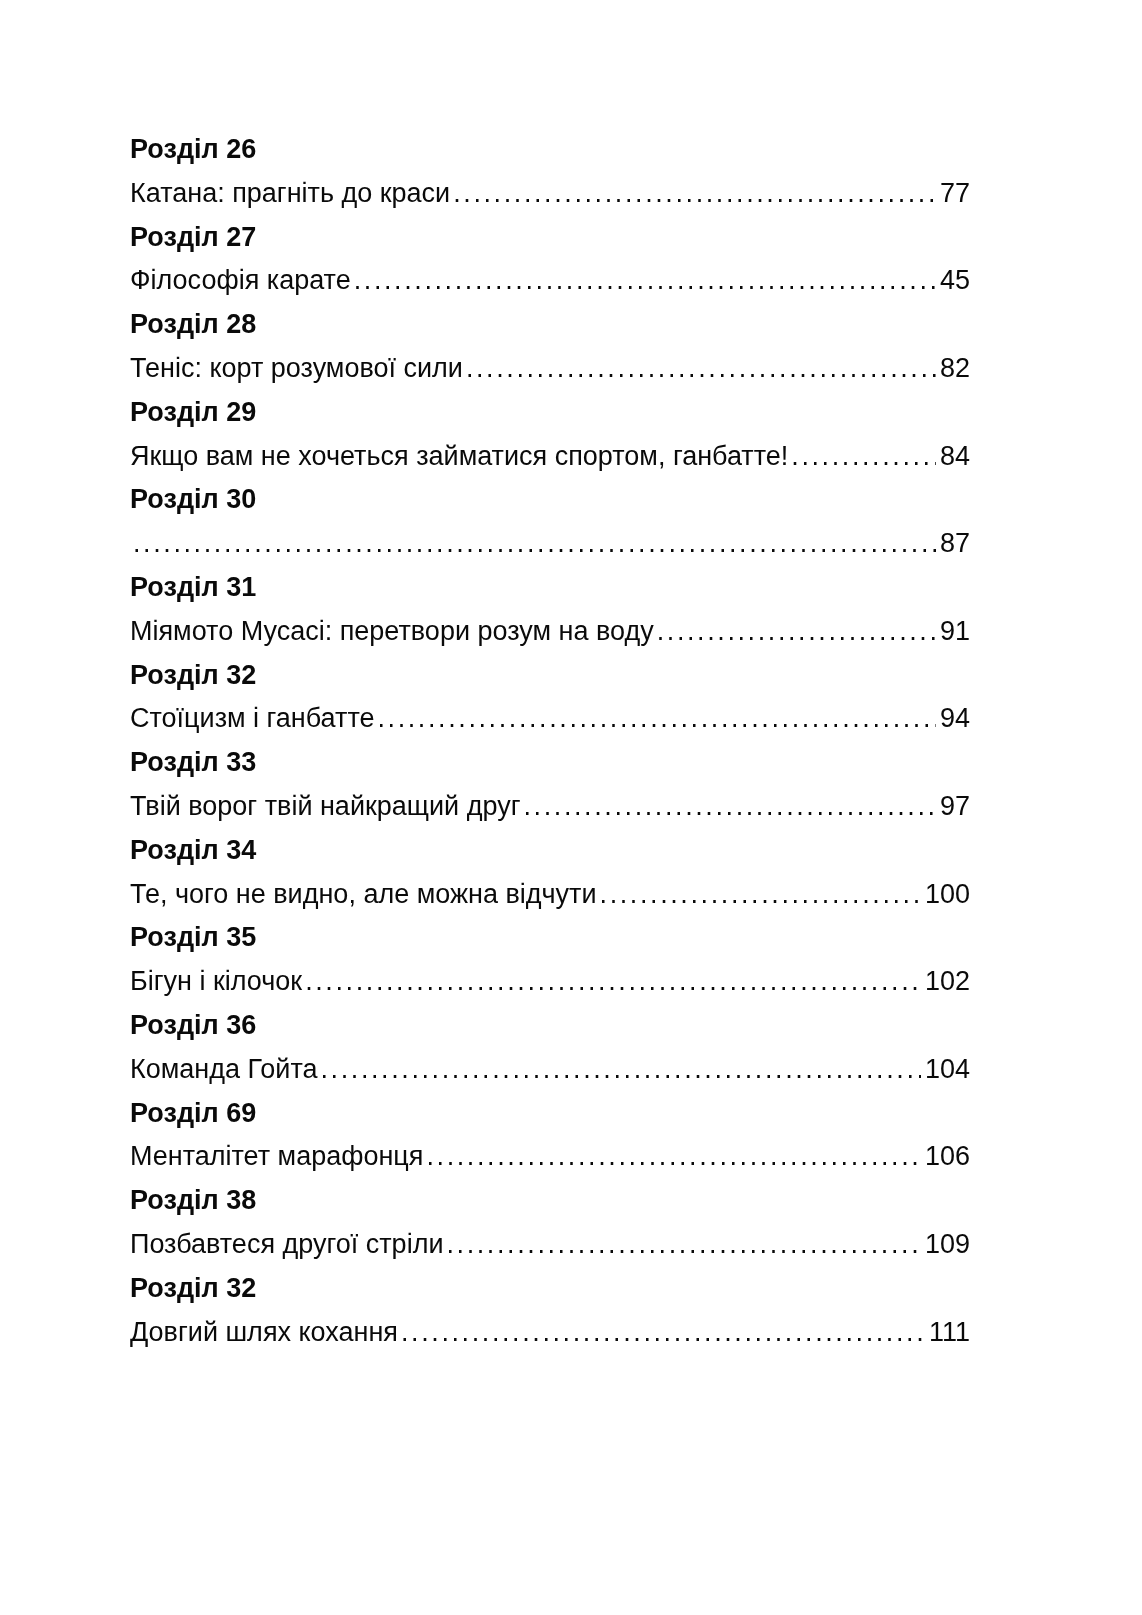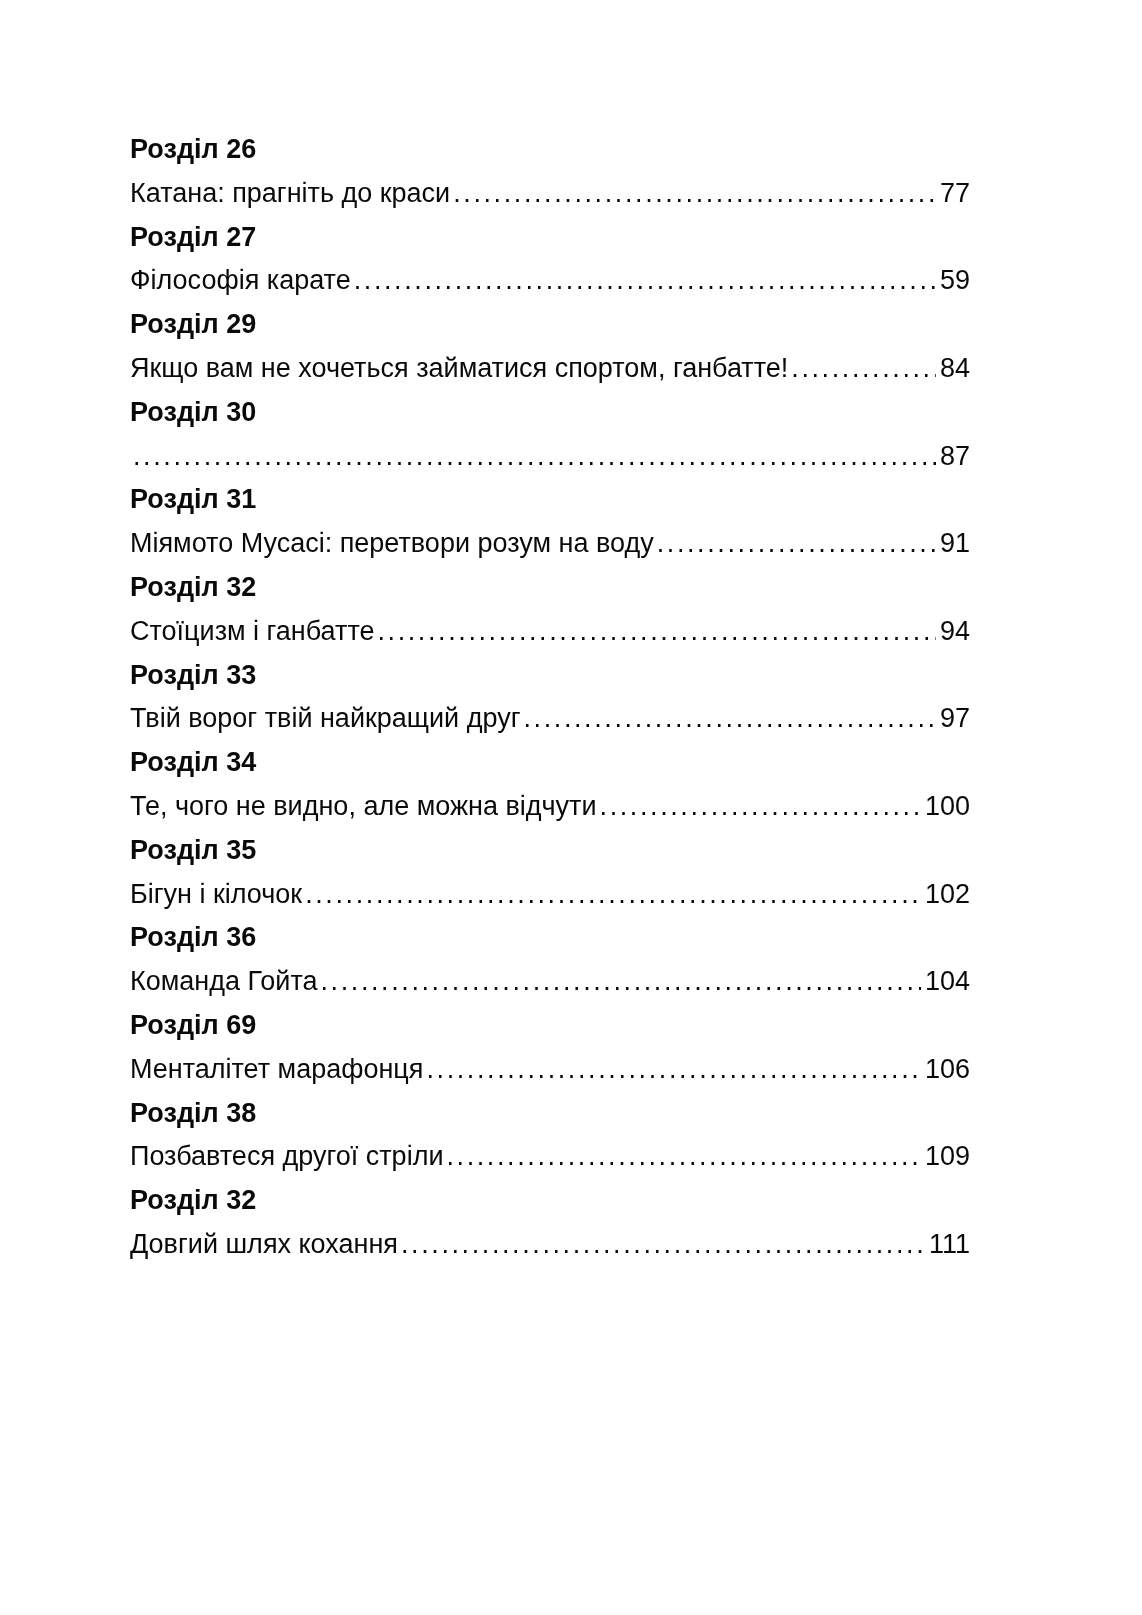--- a/index.html
+++ b/index.html
@@ -72,24 +72,32 @@
       <span class="dot-leader"></span>
       <span class="chapter-page">77</span>
     </div>
   </div>
 
   <div class="chapter">
     <div class="chapter-heading">Розділ 27</div>
     <div class="chapter-line">
       <span class="chapter-title">Філософія карате</span>
       <span class="dot-leader"></span>
-      <span class="chapter-page">59</span>
+      <span class="chapter-page">45</span>
     </div>
   </div>
 
+  <div class="chapter">
+    <div class="chapter-heading">Розділ 28</div>
+    <div class="chapter-line">
+      <span class="chapter-title">Теніс: корт розумової сили</span>
+      <span class="dot-leader"></span>
+      <span class="chapter-page">82</span>
+    </div>
+  </div>
 
   <div class="chapter">
     <div class="chapter-heading">Розділ 29</div>
     <div class="chapter-line">
       <span class="chapter-title">Якщо вам не хочеться займатися спортом, ганбатте!</span>
       <span class="dot-leader"></span>
       <span class="chapter-page">84</span>
     </div>
   </div>
 

